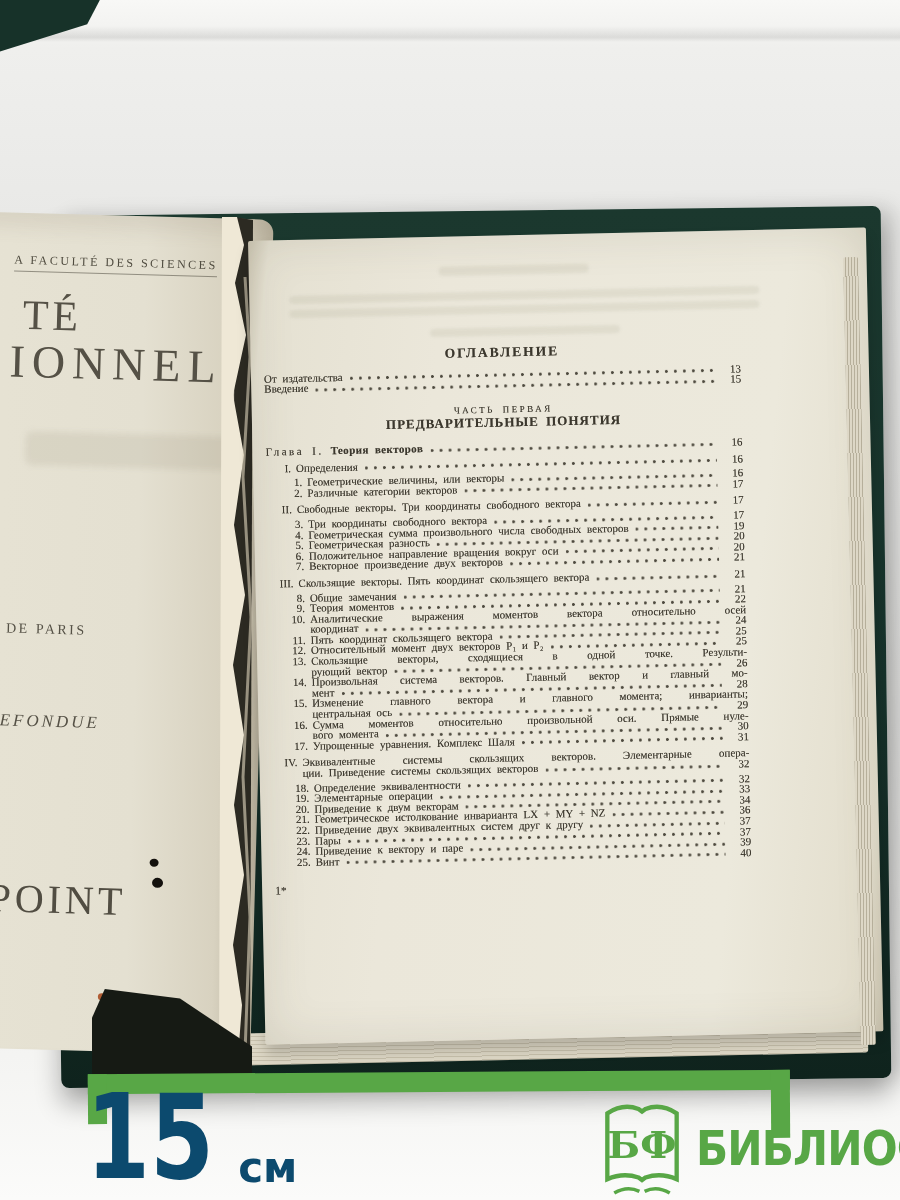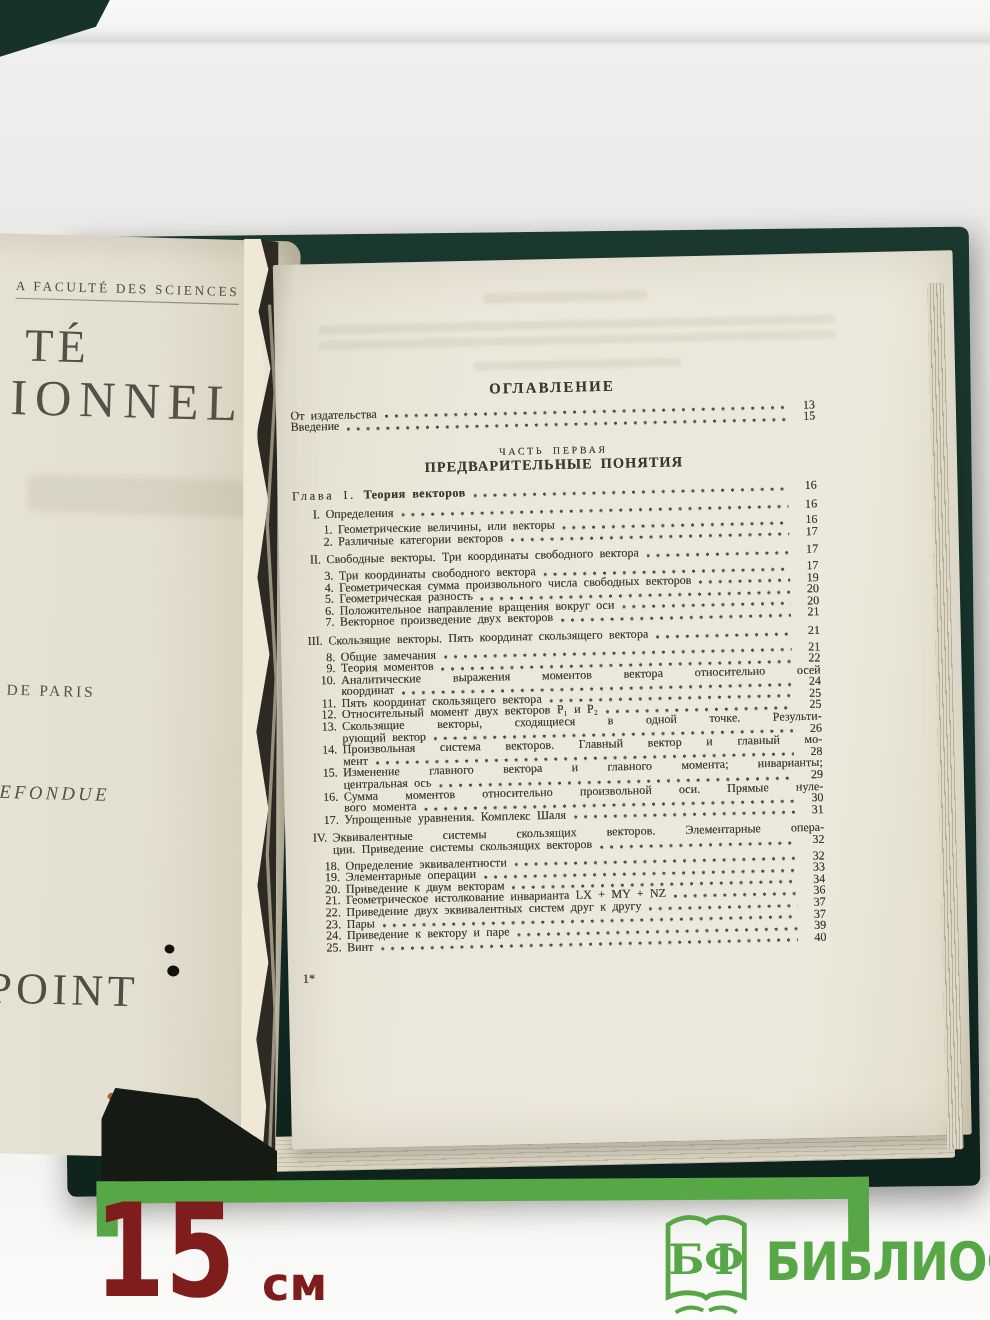--- a/index.html
+++ b/index.html
@@ -89,21 +89,21 @@
     background-image:radial-gradient(circle at 1.4px 5.5px,rgba(62,58,47,.9) 1.15px,rgba(0,0,0,0) 1.7px);
     background-size:9px 9px;background-repeat:repeat-x;}
   .epage{flex:0 0 auto;width:22px;text-align:right;}
   .footnote{margin-top:18px;font-size:11.5px;}
 
   
   .ruler{position:absolute;left:88px;top:1072px;width:702px;height:72px;transform:rotate(-.35deg);}
   .ruler .bar{position:absolute;left:0;top:0;width:100%;height:20px;background:#58a746;}
   .ruler .tick-l{position:absolute;left:0;top:0;width:19px;height:50px;background:#58a746;}
   .ruler .tick-r{position:absolute;right:0;top:0;width:19px;height:68px;background:#58a746;}
-  .measure{position:absolute;left:86px;top:1078px;color:#7f1d1d;
+  .measure{position:absolute;left:86px;top:1078px;color:#0c4a6e;
     font-family:"DejaVu Sans","Liberation Sans",sans-serif;font-weight:bold;}
   .measure .val{font-size:118px;line-height:1;display:inline-block;transform:scaleX(.78);transform-origin:left bottom;}
   .measure .unit{font-size:42px;display:inline-block;margin-left:-12px;vertical-align:-4px;}
   .logo{position:absolute;left:598px;top:1096px;display:flex;align-items:center;gap:10px;color:#58a746;}
   .logo svg{width:88px;height:104px;}
   .logo .name{font-family:"DejaVu Sans","Liberation Sans",sans-serif;font-weight:bold;font-size:48px;
     letter-spacing:-1px;transform:scaleX(.88);transform-origin:left center;white-space:nowrap;}
 </style>
 </head>
 <body>

